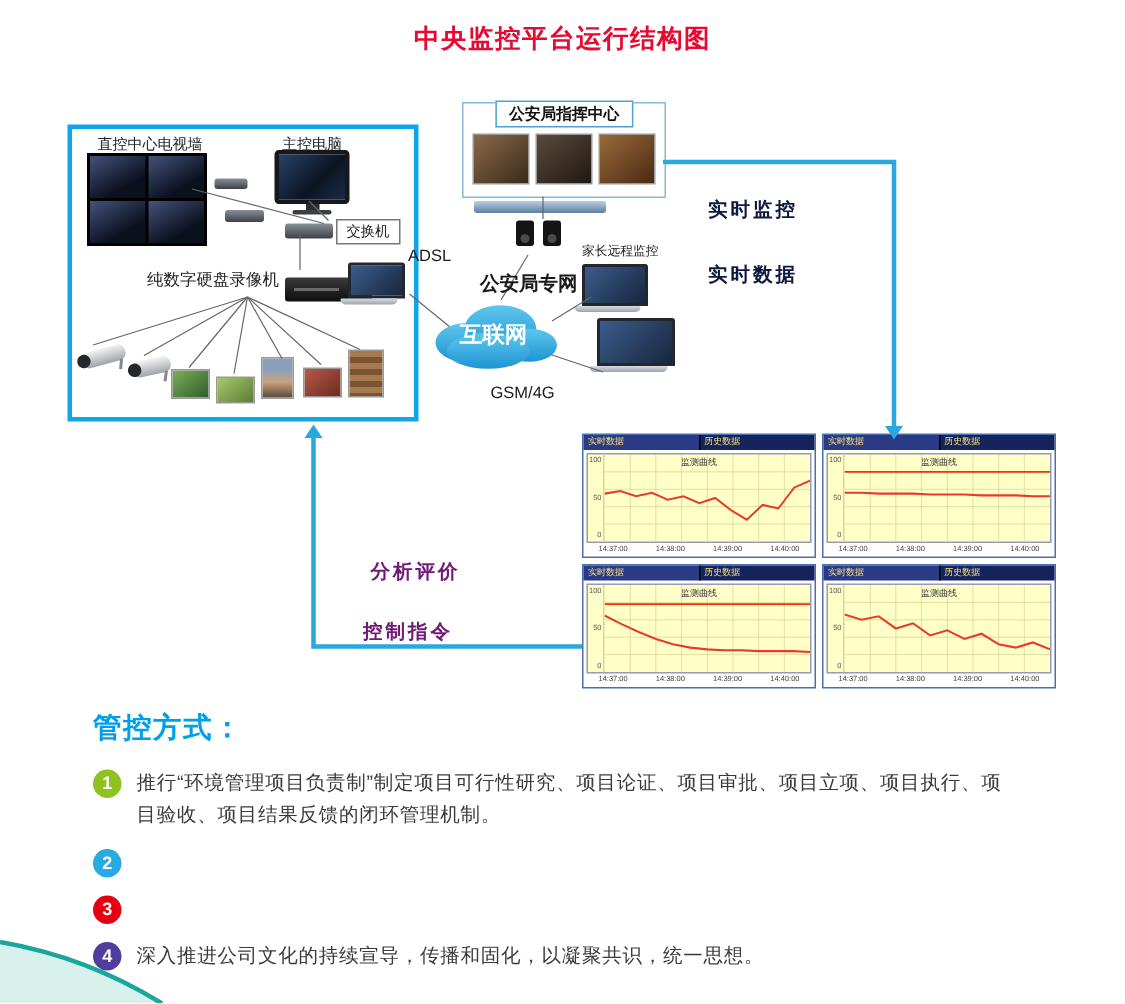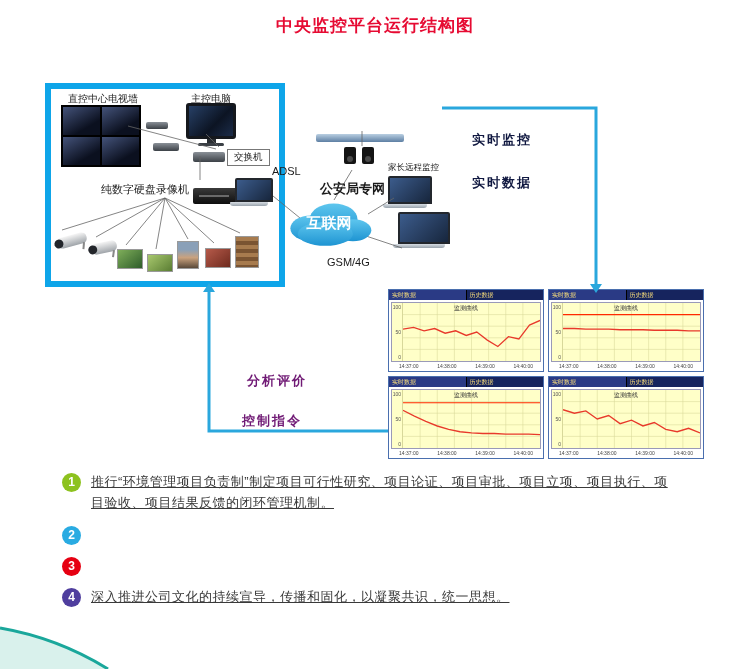--- a/index.html
+++ b/index.html
@@ -8,21 +8,21 @@
   .canvas{position:relative;width:750px;height:669px;background:#fff;overflow:hidden;}
 
   .page-title{position:absolute;top:14px;left:0;width:100%;text-align:center;
     font-size:17px;font-weight:bold;color:#e60a32;letter-spacing:1px;}
 
   
   .wires{position:absolute;left:0;top:0;z-index:3;pointer-events:none;}
 
   
   .left-box{position:absolute;left:45px;top:83px;width:228px;height:192px;
-    border:6px solid #0ea5e9;z-index:2;text-decoration:underline;}
+    border:3px solid #0ea5e9;z-index:2;text-decoration:underline;}
   .lb-label{position:absolute;font-size:10px;color:#222;white-space:nowrap;}
   .tvwall{position:absolute;display:grid;grid-template-columns:1fr 1fr;grid-template-rows:1fr 1fr;
     gap:2px;padding:2px;background:#000;}
   .tvwall .cell{background:linear-gradient(150deg,#44537a,#0b101f 70%);}
   .monitor{position:absolute;}
   .monitor .scr{border:3px solid #15181d;border-radius:3px;
     background:linear-gradient(135deg,#274066,#0c1423 60%,#1b2c49);}
   .monitor .neck{width:9px;height:4px;background:#2a2e33;margin:0 auto;}
   .monitor .foot{width:26px;height:3px;background:#3a3f45;border-radius:2px;margin:0 auto;}
   .bar{position:absolute;border-radius:2px;background:linear-gradient(#8a9097,#3c4147);}
@@ -89,21 +89,21 @@
   .c-title{position:absolute;top:1px;left:0;right:0;text-align:center;font-size:6px;color:#333;}
   .ticks{display:flex;justify-content:space-between;font-size:5px;color:#444;
     padding:0 10px;height:9px;line-height:9px;flex:0 0 auto;}
 
   
   .management{position:absolute;left:62px;top:472px;width:615px;z-index:2;}
   .m-heading{font-size:19px;font-weight:bold;color:#00a0e9;margin:0 0 14px 0;letter-spacing:1px;}
   .m-item{display:flex;align-items:flex-start;margin-bottom:11px;}
   .m-num{flex:0 0 auto;width:19px;height:19px;border-radius:50%;color:#fff;font-size:12px;
     font-weight:bold;text-align:center;line-height:19px;margin-right:10px;margin-top:1px;}
-  .m-txt{font-size:13px;color:#3a3a3a;line-height:1.6;letter-spacing:0.5px;text-decoration:underline;}
+  .m-txt{font-size:13px;color:#3a3a3a;line-height:1.6;letter-spacing:0.5px;}
 
   .corner{position:absolute;left:0;top:620px;z-index:1;}
 </style>
 </head>
 <body>
 
 <div class="canvas">
 
   <div class="page-title">中央监控平台运行结构图</div>
 
@@ -164,20 +164,26 @@
     </div>
     <div class="cam" style="left:6px;top:146px;width:30px;transform:rotate(-15deg);"></div>
     <div class="cam" style="left:40px;top:153px;width:26px;transform:rotate(-12deg);"></div>
     <div class="ph ph-green" style="left:66px;top:160px;width:26px;height:20px;"></div>
     <div class="ph ph-field" style="left:96px;top:165px;width:26px;height:18px;"></div>
     <div class="ph ph-person" style="left:126px;top:152px;width:22px;height:28px;"></div>
     <div class="ph ph-red" style="left:154px;top:159px;width:26px;height:20px;"></div>
     <div class="ph ph-stairs" style="left:184px;top:147px;width:24px;height:32px;"></div>
   </div>
 
+  <div class="cc-box">
+    <div class="cc-label">公安局指挥中心</div>
+    <div class="ph ph-cc1" style="left:6px;top:20px;width:38px;height:34px;"></div>
+    <div class="ph ph-cc2" style="left:48px;top:20px;width:38px;height:34px;"></div>
+    <div class="ph ph-cc3" style="left:90px;top:20px;width:38px;height:34px;"></div>
+  </div>
   <div class="ccswitch" style="left:316px;top:134px;width:88px;"></div>
   <div class="spk" style="left:344px;top:147px;"></div>
   <div class="spk" style="left:362px;top:147px;"></div>
 
   <div class="cloud">
     <svg width="92" height="58" viewBox="0 0 100 60">
       <defs>
         <linearGradient id="cg" x1="0" y1="0" x2="0" y2="1">
           <stop offset="0" stop-color="#5ec6ee"></stop>
             <stop offset="1" stop-color="#1e94d2"></stop>
@@ -350,20 +356,21 @@
     <div class="ticks">
           <span>14:37:00</span>
           <span>14:38:00</span>
           <span>14:39:00</span>
           <span>14:40:00</span>
         </div>
   </div>
 </div>
 
   <div class="management">
+    <div class="m-heading">管控方式：</div>
     <div>
   <div class="m-item">
     <span class="m-num" style="background-color: rgb(141, 194, 31);">1</span>
     <span class="m-txt">推行“环境管理项目负责制”制定项目可行性研究、项目论证、项目审批、项目立项、项目执行、项目验收、项目结果反馈的闭环管理机制。</span>
   </div>
 
   <div class="m-item">
     <span class="m-num" style="background-color: rgb(41, 171, 226);">2</span>
   </div>
 

